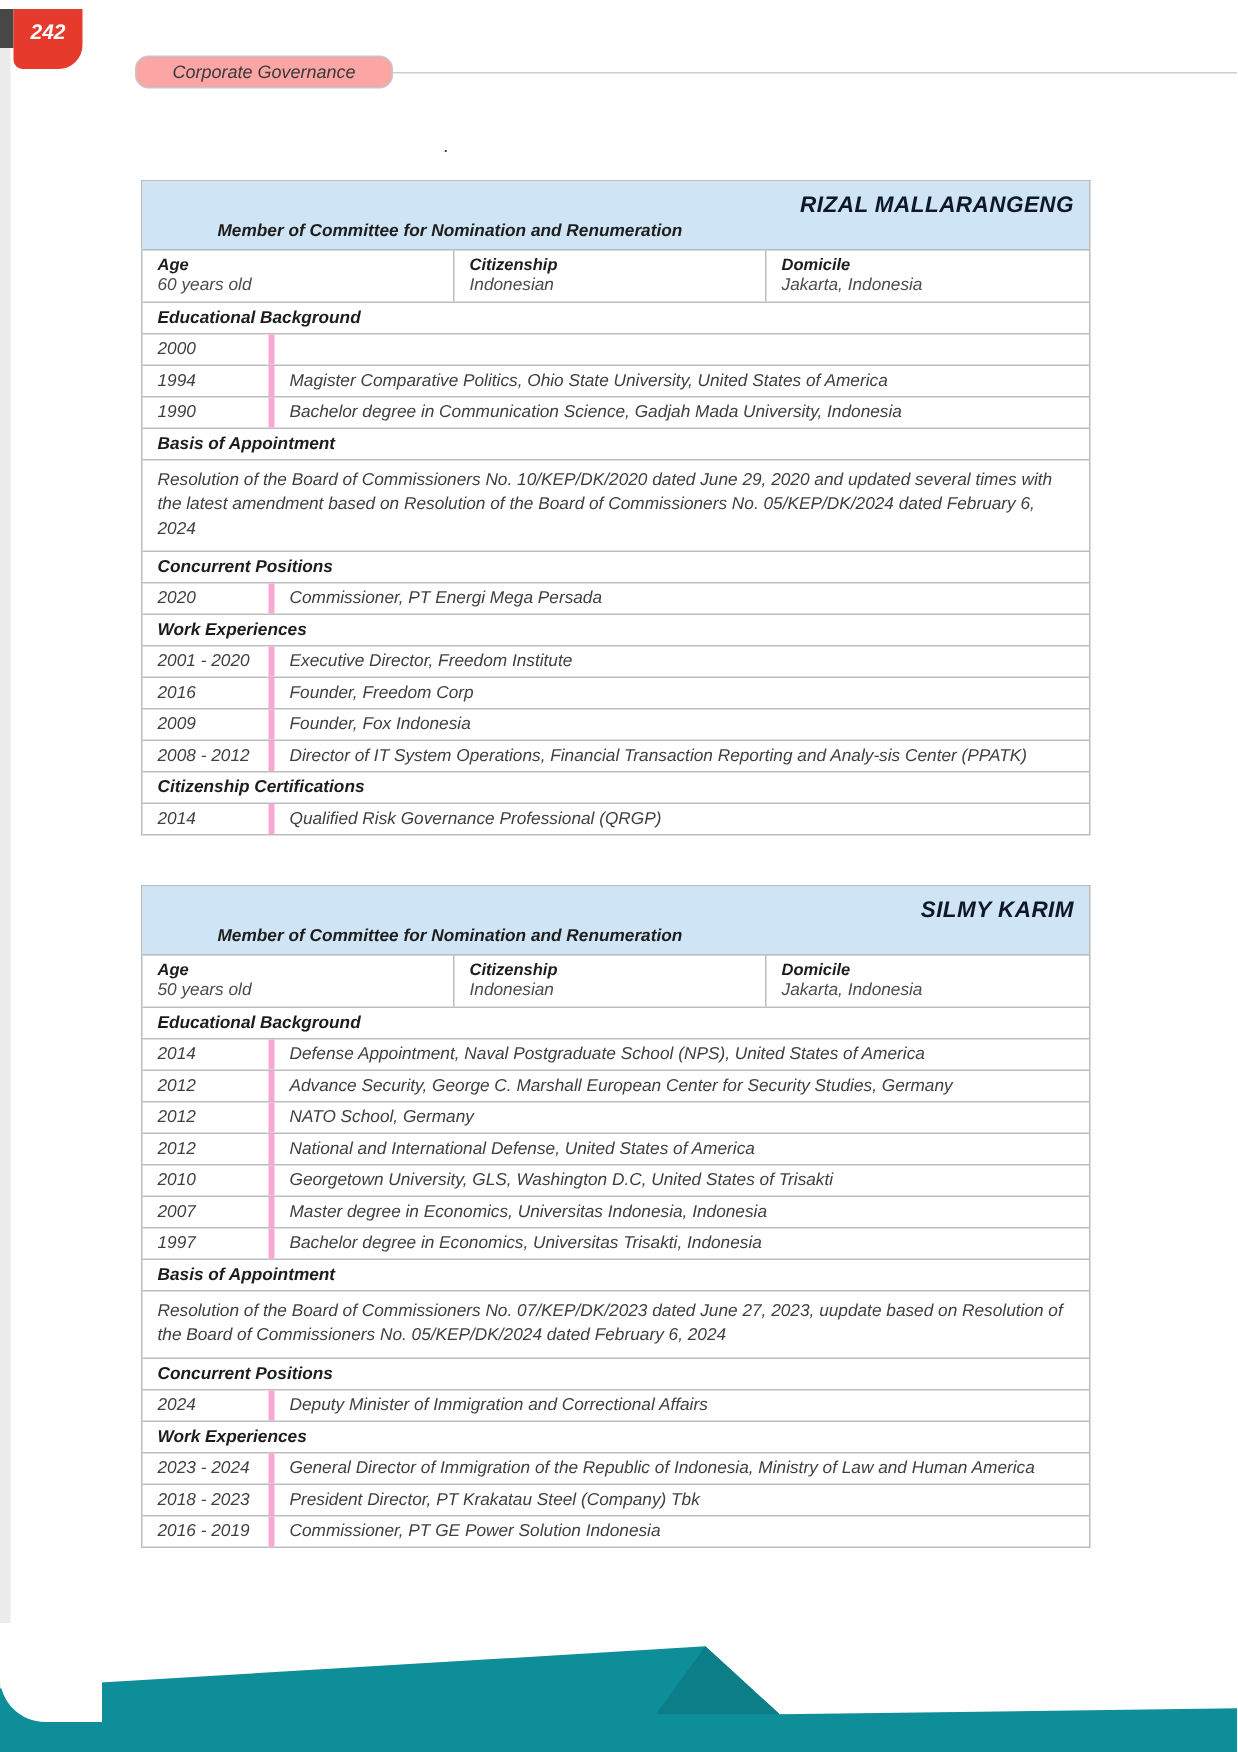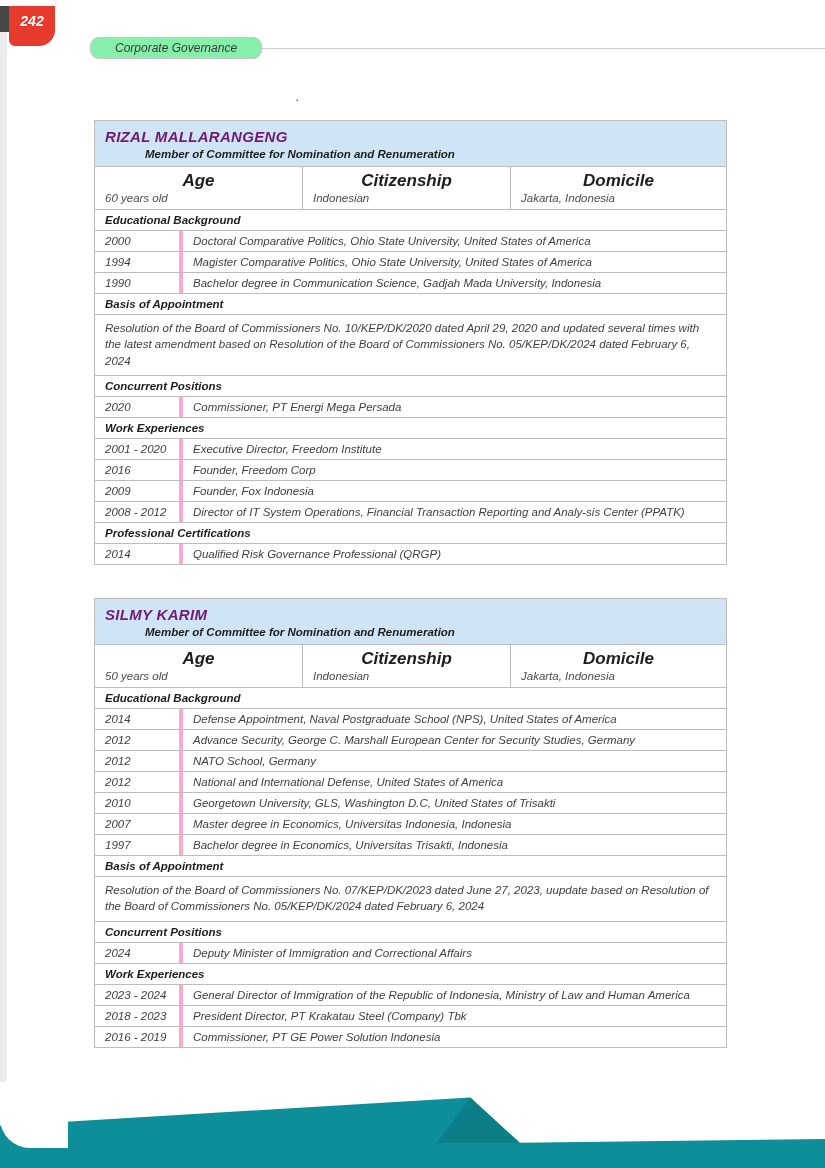--- a/index.html
+++ b/index.html
@@ -31,52 +31,52 @@
   }
 
   
   .breadcrumb-row { position:absolute; left:90px; top:31px; right:0; height:22px; }
   .breadcrumb-line {
     position:absolute; left:6px; right:0; top:50%;
     border-top:1px solid #cfcfcf;
   }
   .breadcrumb-pill {
     position:absolute; left:0; top:0; height:22px; padding:0 24px;
-    background:#86efac; border:1px solid #c6c6c6; border-radius:9px;
+    background:#fca5a5; border:1px solid #c6c6c6; border-radius:9px;
     display:flex; align-items:center; font-size:12px; color:#3a3a3a;
     z-index:1; white-space:nowrap;
   }
 
   .stray-dot { position:absolute; left:296px; top:84px; font-size:12px; color:#333; }
 
   
   .content { position:absolute; left:94px; top:114px; width:633px; }
 
   .profile-card {
     border-left:1px solid #bdbdbd; border-right:1px solid #bdbdbd;
     border-top:1px solid #bdbdbd;
     margin-bottom:33px; background:#ffffff;
   }
   .profile-header {
     background:#cfe4f4; padding:7px 10px 6px 10px;
     border-bottom:1px solid #bdbdbd;
   }
   .profile-name {
-    color:#701a75; font-size:15px; font-weight:bold; letter-spacing:0.3px;
+    color:#0f172a; font-size:15px; font-weight:bold; letter-spacing:0.3px;text-align:right;
   }
   .profile-title {
     margin-top:3px; font-size:11.5px; font-weight:bold; color:#1d1d1d;padding-left:40px;
   }
 
   .info-row { display:flex; border-bottom:1px solid #bdbdbd; }
   .info-cell { padding:4px 10px 5px 10px; }
   .info-cell.c0 { width:208px; border-right:1px solid #bdbdbd; }
   .info-cell.c1 { width:208px; border-right:1px solid #bdbdbd; }
   .info-cell.c2 { flex:1; }
-  .info-label { font-size:17px; font-weight:bold; color:#1d1d1d;text-align:center; }
+  .info-label { font-size:11px; font-weight:bold; color:#1d1d1d; }
   .info-value { font-size:11.5px; color:#4c4c4c; margin-top:1px; }
 
   .section-heading {
     padding:4px 10px; font-size:11.5px; font-weight:bold; color:#1c1c1c;
     border-bottom:1px solid #bdbdbd;
   }
   .section-paragraph {
     padding:5px 10px 6px 10px; font-size:11.5px; color:#3f3f3f;
     line-height:1.42; border-bottom:1px solid #bdbdbd;
   }
@@ -146,36 +146,35 @@
   <div class="info-cell c2">
     <div class="info-label">Domicile</div>
     <div class="info-value">Jakarta, Indonesia</div>
   </div>
 </div>
     <div class="sections">
   <div class="section-heading">Educational Background</div>
 
   <div class="data-row">
     <div class="row-year">2000</div>
-    <div class="row-desc">Doctoral Comparative Politics, Ohio State University, United States of America</div>
   </div>
 
   <div class="data-row">
     <div class="row-year">1994</div>
     <div class="row-desc">Magister Comparative Politics, Ohio State University, United States of America</div>
   </div>
 
   <div class="data-row">
     <div class="row-year">1990</div>
     <div class="row-desc">Bachelor degree in Communication Science, Gadjah Mada University, Indonesia</div>
   </div>
 
   <div class="section-heading">Basis of Appointment</div>
 
-  <div class="section-paragraph">Resolution of the Board of Commissioners No. 10/KEP/DK/2020 dated April 29, 2020 and updated several times with the latest amendment based on Resolution of the Board of Commissioners No. 05/KEP/DK/2024 dated February 6, 2024</div>
+  <div class="section-paragraph">Resolution of the Board of Commissioners No. 10/KEP/DK/2020 dated June 29, 2020 and updated several times with the latest amendment based on Resolution of the Board of Commissioners No. 05/KEP/DK/2024 dated February 6, 2024</div>
 
   <div class="section-heading">Concurrent Positions</div>
 
   <div class="data-row">
     <div class="row-year">2020</div>
     <div class="row-desc">Commissioner, PT Energi Mega Persada</div>
   </div>
 
   <div class="section-heading">Work Experiences</div>
 
@@ -192,21 +191,21 @@
   <div class="data-row">
     <div class="row-year">2009</div>
     <div class="row-desc">Founder, Fox Indonesia</div>
   </div>
 
   <div class="data-row">
     <div class="row-year">2008 - 2012</div>
     <div class="row-desc">Director of IT System Operations, Financial Transaction Reporting and Analy-sis Center (PPATK)</div>
   </div>
 
-  <div class="section-heading">Professional Certifications</div>
+  <div class="section-heading">Citizenship Certifications</div>
 
   <div class="data-row">
     <div class="row-year">2014</div>
     <div class="row-desc">Qualified Risk Governance Professional (QRGP)</div>
   </div>
 </div>
   </section>
 
   <section class="profile-card">
     <header class="profile-header">

